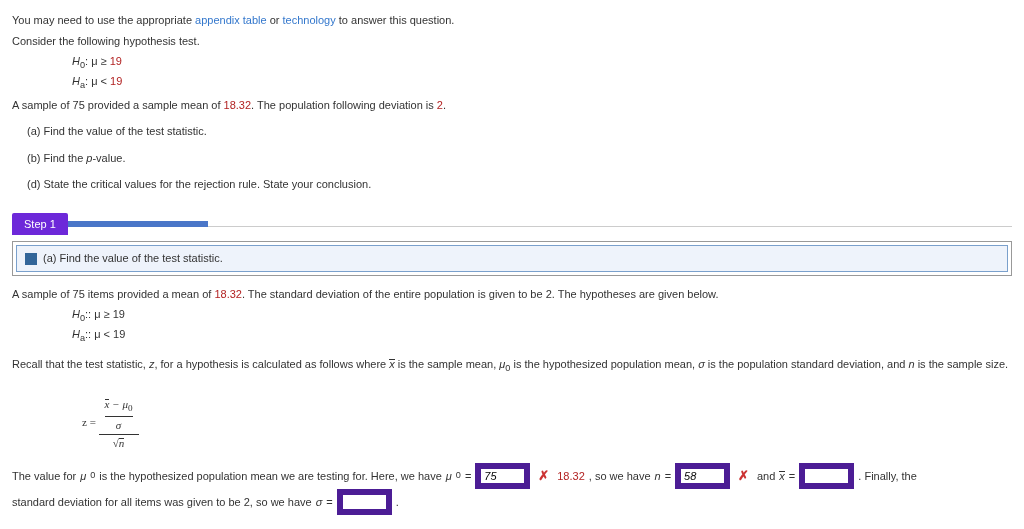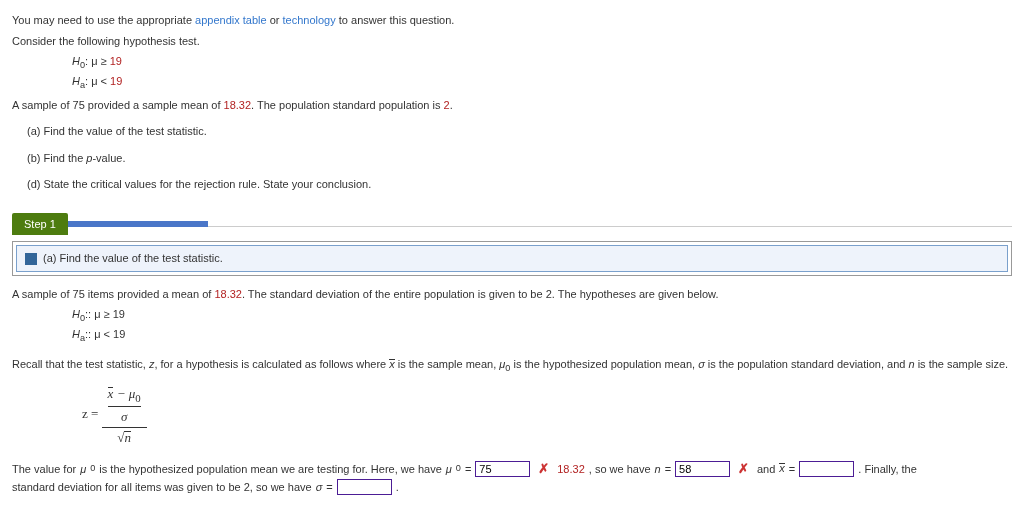--- a/index.html
+++ b/index.html
@@ -12,58 +12,58 @@
       line-height: 1.5;
     }
     .link { color: #3377cc; }
     .red { color: #b22222; }
     p { margin: 4px 0; }
     .hyp { margin-left: 60px; }
     .items { margin: 10px 0 10px 15px; }
     .items div { margin: 10px 0; }
     .step-bar { display:flex; align-items:center; margin-top:20px; }
     .step-tab {
-      background:#4d7c0f; color:#fff; font-size:11px;
+      background:#6d28d9; color:#fff; font-size:11px;
       padding:3px 12px; border-radius:2px 2px 0 0;
     }
     .step-progress { background:#4a76c8; height:6px; width:140px; }
     .step-rest { border-bottom:1px solid #ccc; flex:1; height:6px; }
     .step-content { border:1px solid #999; background:#fff; margin-top:6px; }
     .step-head {
       border:1px solid #7aa0cc; background:#eef3fb;
       margin:3px; padding:4px 8px; font-size:11px;
     }
     .blk { display:inline-block; width:12px; height:12px;
            background:#336699; vertical-align:middle; margin-right:6px; }
-    .formula { margin:8px 0 12px 70px; font-family:'Times New Roman', serif; font-size:13px; }
+    .formula { margin:20px 0 12px 70px; font-family:'Times New Roman', serif; font-size:11px; }
     .frac { display:inline-block; vertical-align:middle; text-align:center; }
     .frac-sep { border-top:1px solid #333; display:block; }
     .it { font-style:italic; }
-    input.fld { border:1px solid #4c1d95; font-size:11px; padding:1px 3px; width:55px; }
+    input.fld { border:6px solid #4c1d95; font-size:11px; padding:1px 3px; width:55px;font-style:italic; }
     .xmark { color:#c33; font-weight:bold; font-size:13px; vertical-align:middle; margin:0 4px; }
     .ovr { display:inline-block; border-top:1px solid #333; line-height:0.9; }
     .fline { display:flex; flex-wrap:wrap; align-items:center; gap:4px; }
   </style>
 </head>
 <body>
 
 <p>
   <span>You may need to use the appropriate </span><span class="link">appendix table</span><span> or </span><span class="link">technology</span><span> to answer this question.</span>
 </p>
 <p>Consider the following hypothesis test.</p>
 
 <div class="hyp">
   <span class="it">H</span><sub>0</sub><span>: μ ≥ </span><span class="red">19</span>
 </div>
 <div class="hyp">
   <span class="it">H</span><sub>a</sub><span>: μ &lt; </span><span class="red">19</span>
 </div>
 
 <p>
-  <span>A sample of 75 provided a sample mean of </span><span class="red">18.32</span><span>. The population standard population is </span><span class="red">2</span><span>.</span>
+  <span>A sample of 75 provided a sample mean of </span><span class="red">18.32</span><span>. The population following deviation is </span><span class="red">2</span><span>.</span>
 </p>
 
 <div class="items">
   <div>(a)   Find the value of the test statistic.</div>
   <div>
     <span>(b)   Find the </span><span class="it">p</span><span>-value.</span>
   </div>
   <div>(d)   State the critical values for the rejection rule. State your conclusion.</div>
 </div>
 

